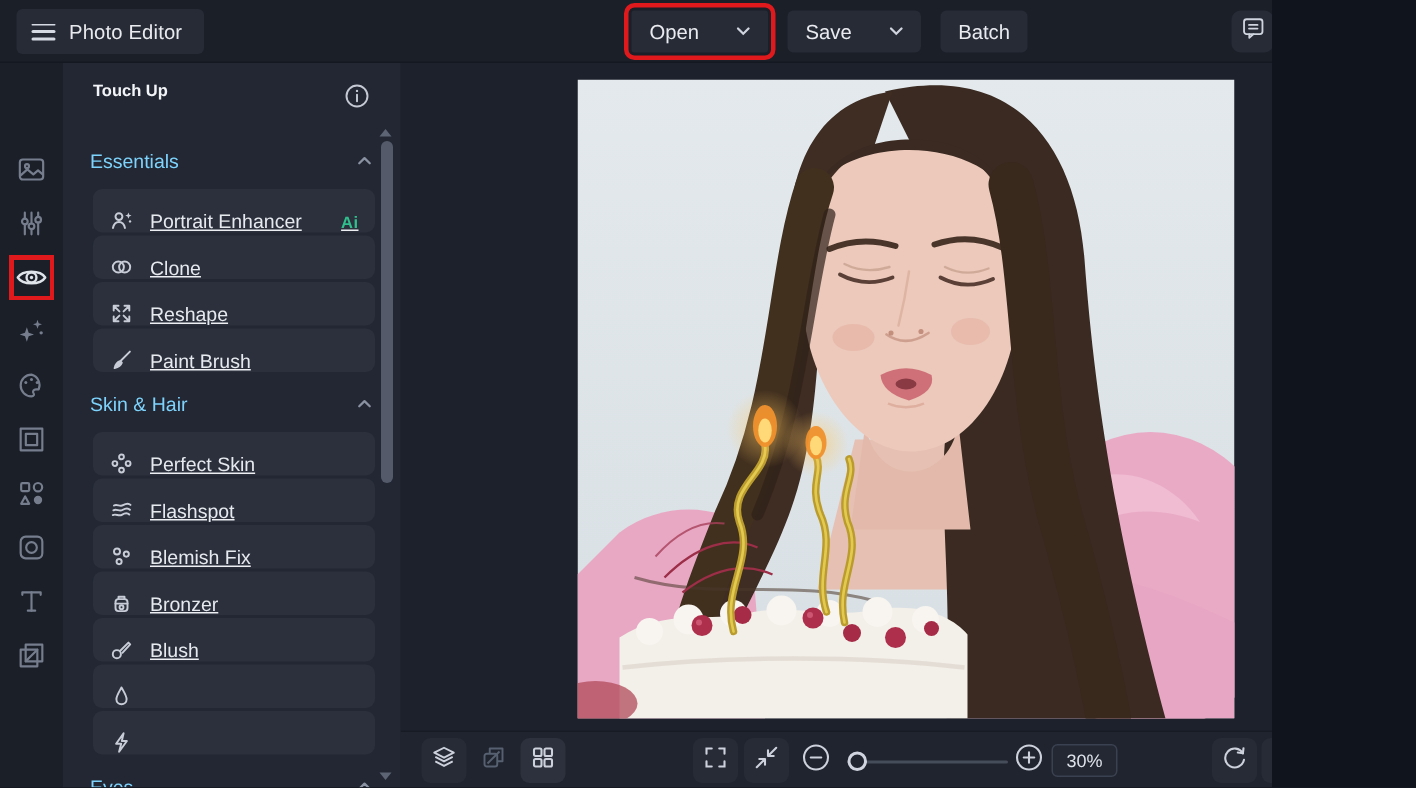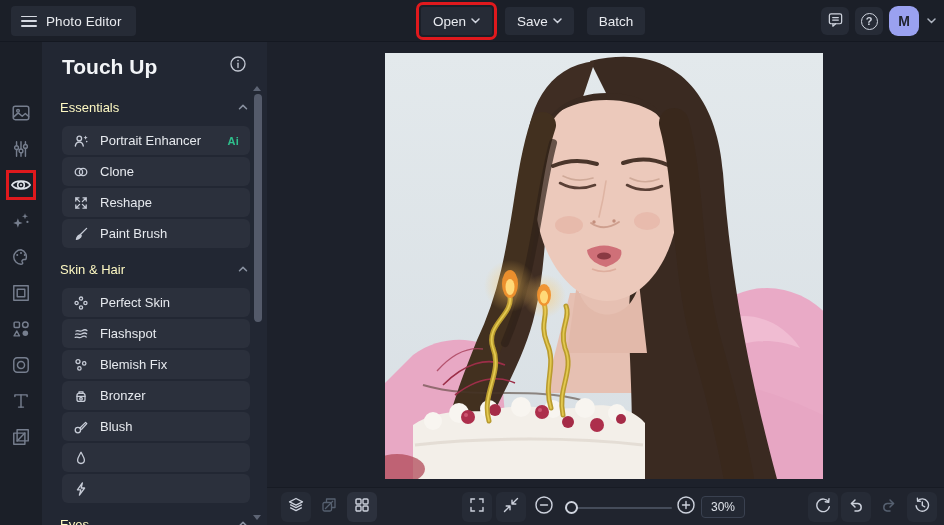--- a/index.html
+++ b/index.html
@@ -1,37 +1,37 @@
 <!DOCTYPE html>
 <html><head>
 <meta charset="utf-8">
 <style>
   * { margin:0; padding:0; box-sizing:border-box; }
   html,body { background:#10141c; }
   .app {
-    position:relative; width:944px; height:525px; overflow:hidden;
+    position:relative; width:848px; height:525px; overflow:hidden;
     background:#1d212b; font-family:"Liberation Sans", sans-serif;
     color:#eceef2; -webkit-font-smoothing:antialiased;
   }
   
   .topbar {
     position:absolute; left:0; top:0; width:944px; height:42px;
     background:#1b1f28; border-bottom:1px solid #141821; z-index:5;
   }
   .menu-btn {
     position:absolute; left:11px; top:6px; height:30px; padding:0 14px 0 10px;
     background:#262b36; border-radius:4px; display:flex; align-items:center; gap:9px;
     cursor:pointer;
   }
   .hamburger { width:16px; height:11px; display:flex; flex-direction:column; justify-content:space-between; }
   .hamburger i { display:block; height:1.6px; background:#d6dae2; border-radius:1px; }
   .menu-btn .label { font-size:13.5px; color:#e8eaee; letter-spacing:.1px; }
   .tb-btn {
     height:28px; padding:0 12px; background:#262b36; border-radius:4px;
-    display:inline-flex; align-items:center; gap:5px; font-size:13.5px; color:#e9ebf0;
+    display:inline-flex; align-items:center; gap:25px; font-size:13.5px; color:#e9ebf0;
     cursor:pointer;
   }
   .tb-center { position:absolute; left:421px; top:7px; display:flex; gap:13px; align-items:center; }
   .annotation-open {
     outline:3px solid #e0191d; outline-offset:2px; border-radius:2px;
   }
   .chev { width:9px; height:6px; }
   .chev svg { display:block; }
   .tb-right { position:absolute; right:6px; top:6px; display:flex; align-items:center; gap:6px; }
   .icon-btn {
@@ -55,32 +55,32 @@
   }
   .rail-item svg { display:block; }
   .rail-item.selected { color:#dfe3ea; }
   .rail-item.annotated { box-shadow:0 0 0 3px #e0191d; }
   
   .panel {
     position:absolute; left:42px; top:42px; width:225px; height:483px;
     background:#222733; overflow:hidden; z-index:3;
   }
   .panel-head { position:absolute; left:0; top:0; width:100%; height:44px; }
-  .panel-title { position:absolute; left:20px; top:13px; font-size:21px; font-weight:bold; color:#f2f4f7; }
+  .panel-title { position:absolute; left:20px; top:13px; font-size:11px; font-weight:bold; color:#f2f4f7; }
   .info-icon { position:absolute; right:20px; top:13px; color:#c4c9d4; cursor:pointer; }
   .panel-body { position:absolute; left:0; top:44px; width:100%; }
   .section-head {
     height:30px; margin:6px 18px 4px 18px; display:flex; align-items:center; justify-content:space-between;
     cursor:pointer;
   }
-  .section-head .s-label { font-size:13px; color:#fef9c3; }
+  .section-head .s-label { font-size:13px; color:#7dd3fc; }
   .section-head .s-chev { color:#8b93a2; display:flex; }
   .tool-item {
     width:188px; height:29px; margin:0 0 2px 20px; background:#2b303c; border-radius:6px;
-    display:flex; align-items:center; padding:0 11px; gap:11px; cursor:pointer;
+    display:flex; align-items:flex-end; padding:0 11px; gap:11px; cursor:pointer;text-decoration:underline;
   }
   .tool-item .t-icon { width:16px; height:16px; color:#c7ccd7; display:flex; }
   .tool-item .t-label { font-size:13px; color:#e6e9ee; flex:1; white-space:nowrap; }
   .tool-item .ai-badge { font-size:11px; font-weight:bold; color:#2fc08d; letter-spacing:.3px; }
   
   .p-scroll-up { position:absolute; right:6px; top:44px; width:0; height:0;
     border-left:4px solid transparent; border-right:4px solid transparent; border-bottom:5px solid #5d6474; }
   .p-scroll-thumb { position:absolute; right:5px; top:52px; width:8px; height:228px;
     background:#5d6474; border-radius:5px; opacity:.85; cursor:pointer; }
   .p-scroll-down { position:absolute; right:6px; bottom:5px; width:0; height:0;

